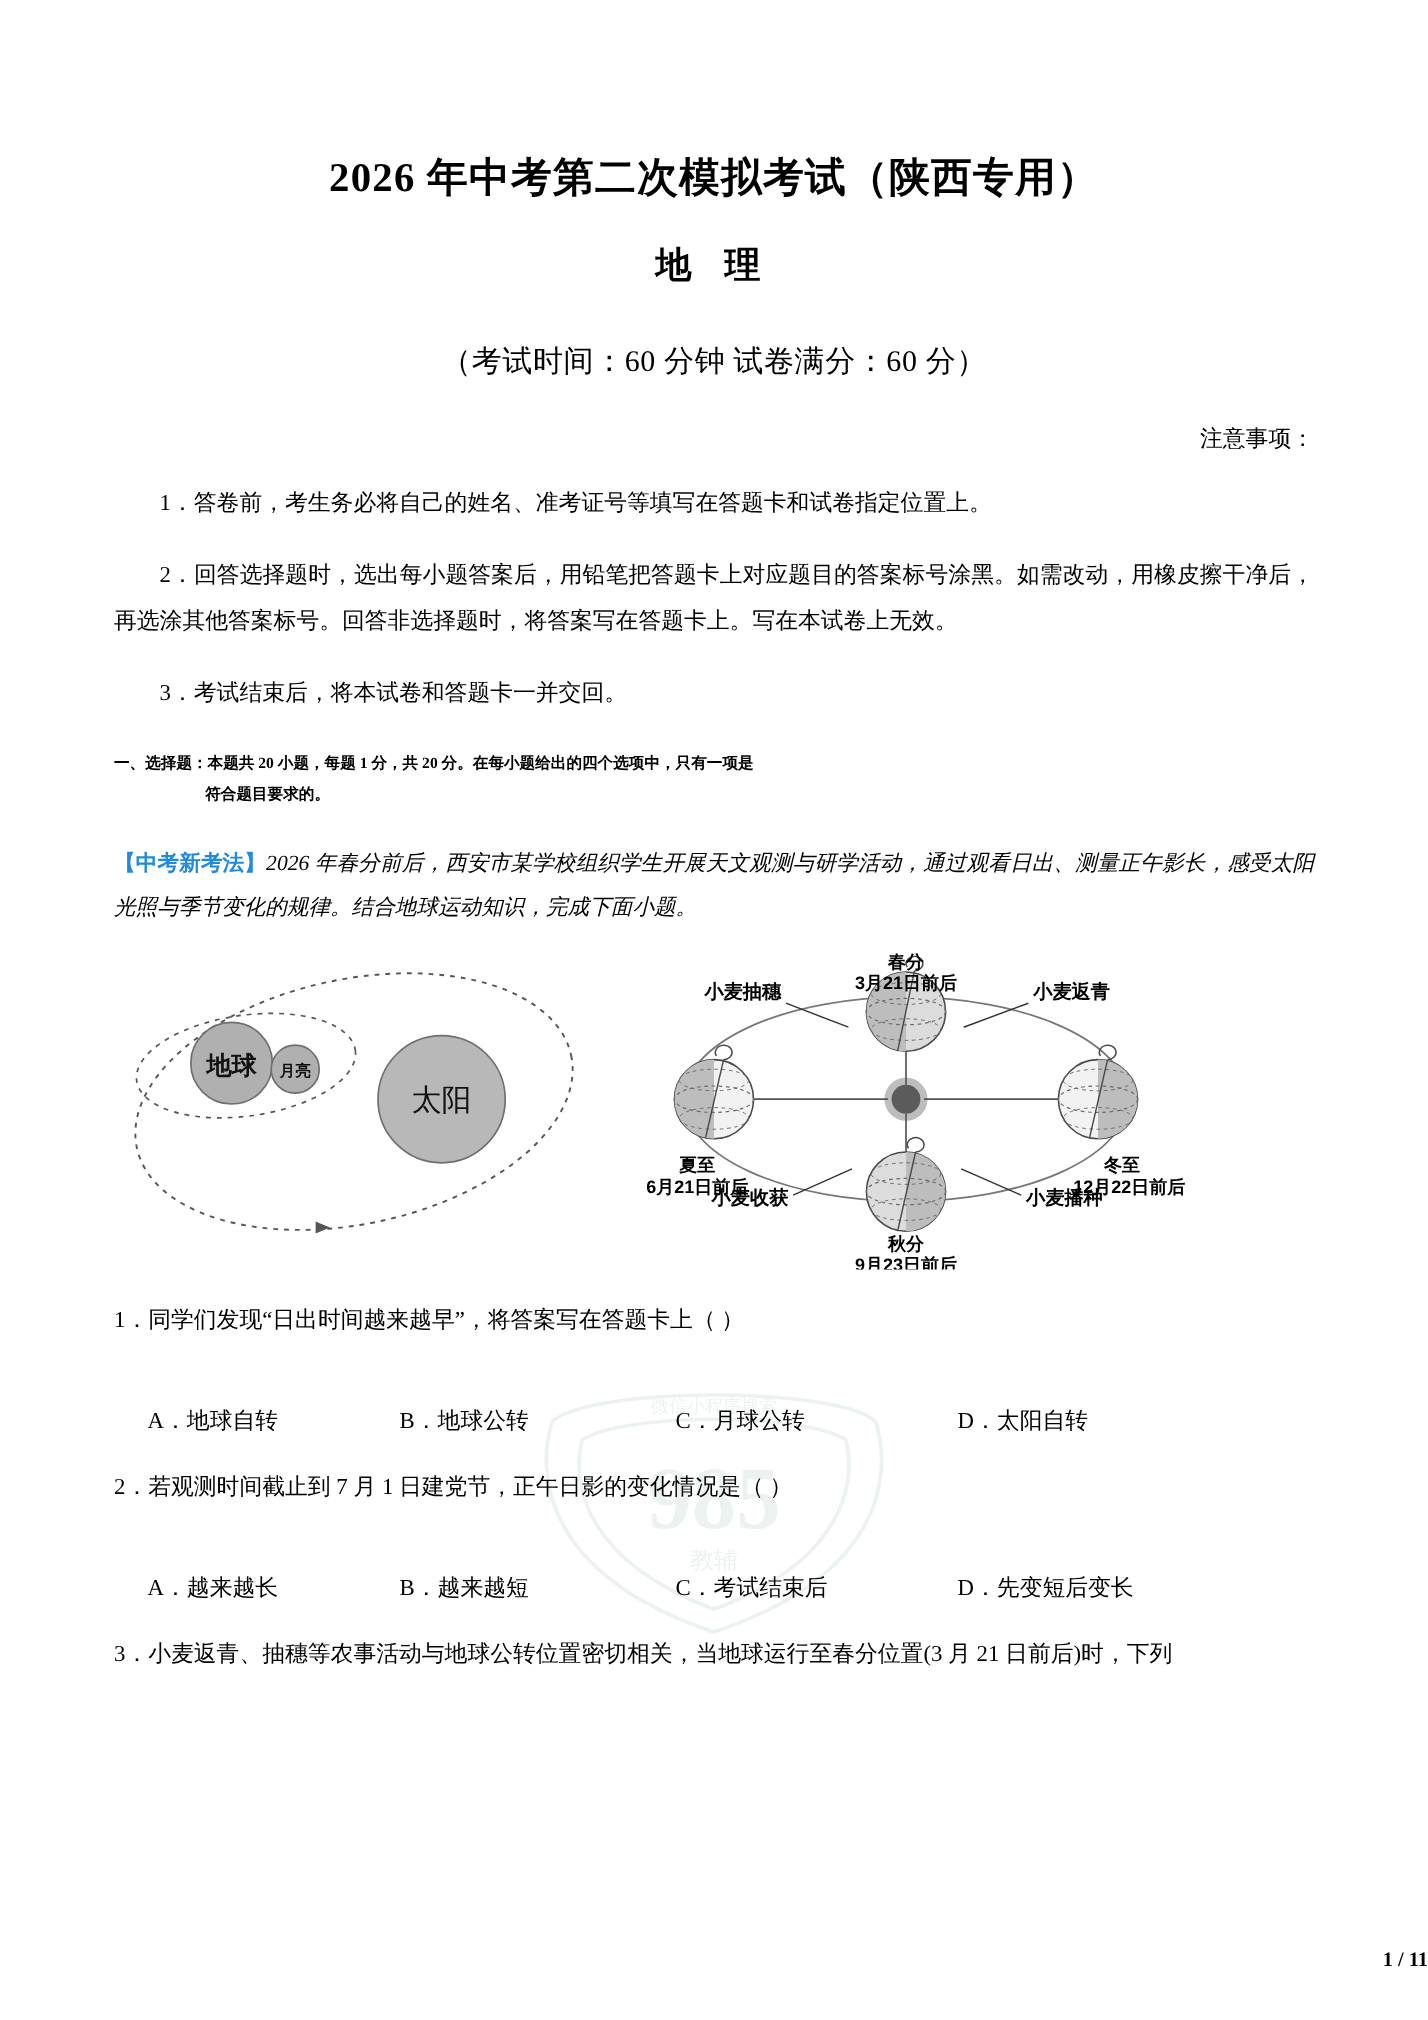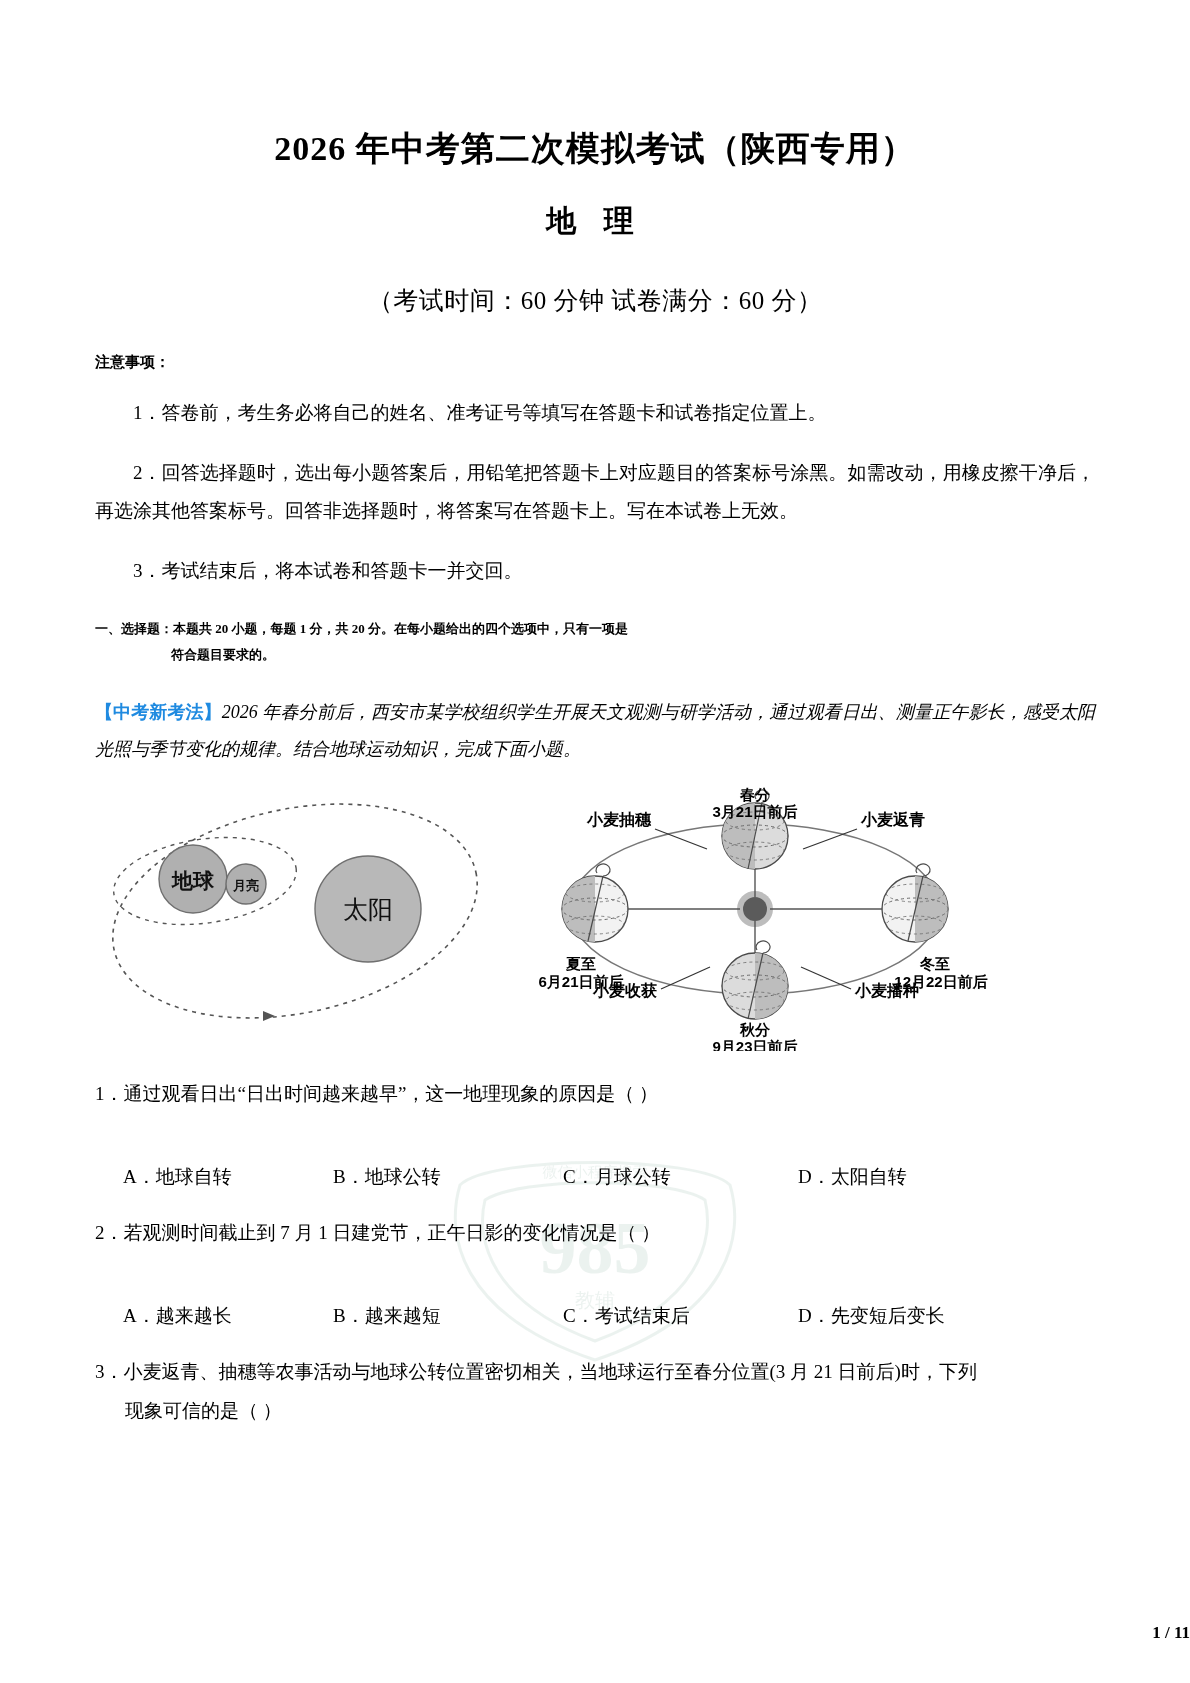--- a/index.html
+++ b/index.html
@@ -43,25 +43,26 @@
   .exam-info {
     text-align: center;
     font-size: 25px;
     margin: 0;
     padding-top: 42px;
     letter-spacing: 0.5px;
   }
 
   
   .notice-heading {
-    font-size: 15px;
-    font-weight: bold;
+    font-size: 19px;
+    font-weight: normal;
     margin: 0;
     padding-top: 36px;
     font-family: "Liberation Sans", "DejaVu Sans", sans-serif;
+    text-align: right;
   }
   .notice-item {
     font-size: 19px;
     margin: 0;
     padding-top: 22px;
     text-indent: 38px;
     line-height: 2.0;
     text-align: justify;
   }
 
@@ -291,40 +292,39 @@
           <line x1="566" y1="208" x2="615" y2="186" stroke="#333" stroke-width="1.2"></line>
           <text x="562" y="215" text-anchor="end" font-size="16" font-weight="bold" font-family="'Liberation Sans',sans-serif">小麦收获</text>
 
           <line x1="756" y1="208" x2="706" y2="186" stroke="#333" stroke-width="1.2"></line>
           <text x="760" y="215" text-anchor="start" font-size="16" font-weight="bold" font-family="'Liberation Sans',sans-serif">小麦播种</text>
         </g>
       </svg>
     </div>
 
     <div class="question">
-      <span>1．</span><span>通过观看日出“日出时间越来越早”，这一地理现象的原因是（    ）</span>
+      <span>1．</span><span>同学们发现“日出时间越来越早”，将答案写在答题卡上（    ）</span>
     </div>
     <div class="options">
       <span class="opt opt-a">A．地球自转</span>
       <span class="opt opt-b">B．地球公转</span>
       <span class="opt opt-c">C．月球公转</span>
       <span class="opt opt-d">D．太阳自转</span>
     </div>
 
     <div class="question">
       <span>2．</span><span>若观测时间截止到 7 月 1 日建党节，正午日影的变化情况是（    ）</span>
     </div>
     <div class="options">
       <span class="opt opt-a">A．越来越长</span>
       <span class="opt opt-b">B．越来越短</span>
       <span class="opt opt-c">C．考试结束后</span>
       <span class="opt opt-d">D．先变短后变长</span>
     </div>
 
     <div class="question">
       <span>3．</span><span>小麦返青、抽穗等农事活动与地球公转位置密切相关，当地球运行至春分位置(3 月 21 日前后)时，下列</span>
-      <span class="wrapline">现象可信的是（    ）</span>
     </div>
 
   </div>
 
   <div class="footer">1 / 11</div>
 </div>
 
 </body></html>

